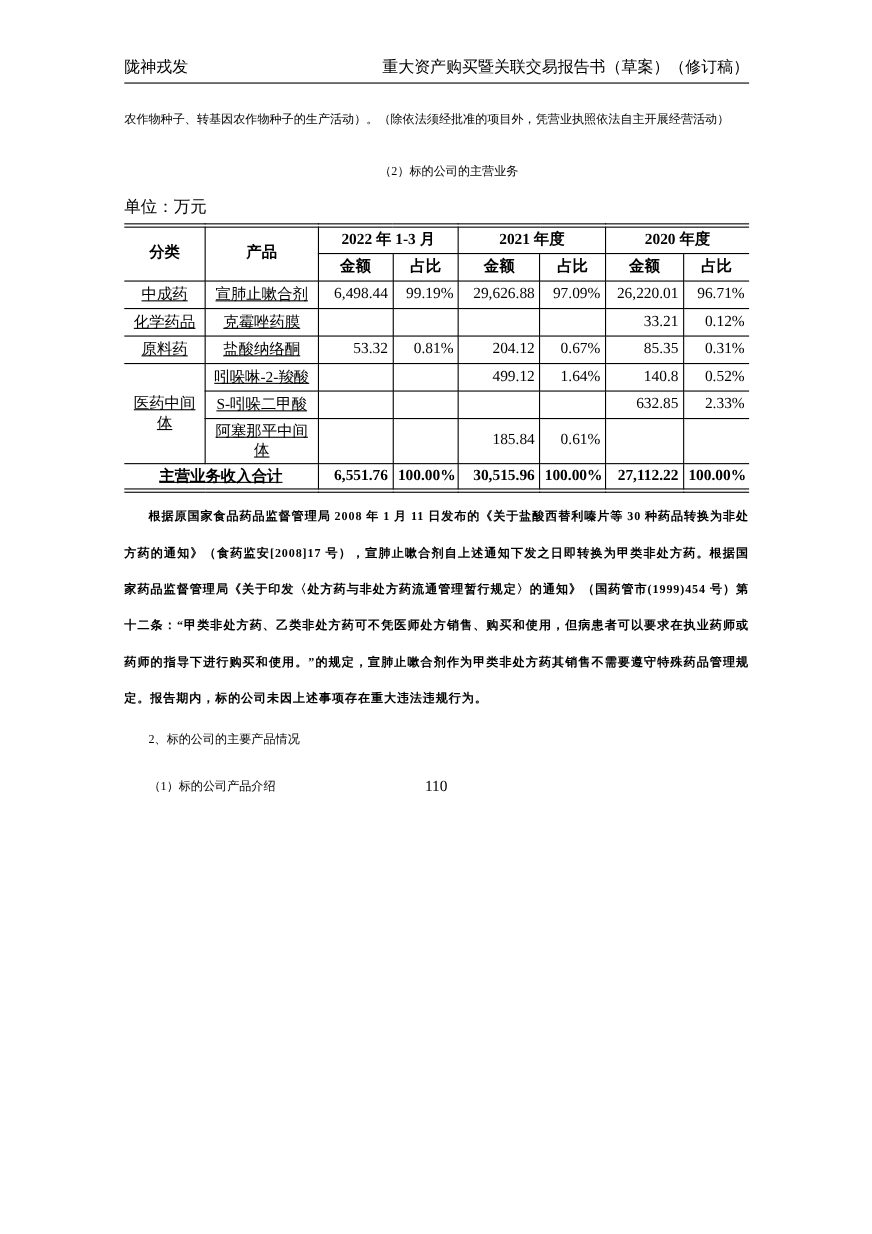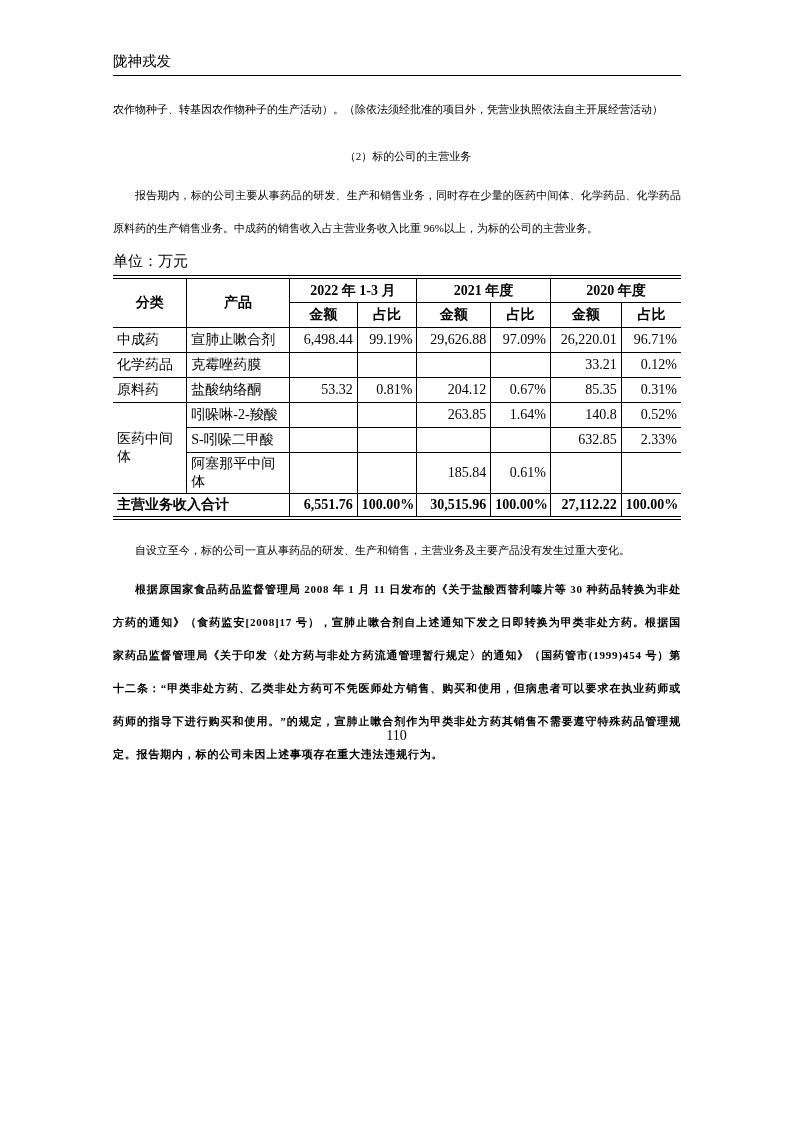--- a/index.html
+++ b/index.html
@@ -68,50 +68,50 @@
     border-bottom: 4px double #000;
   }
   .revenue th, .revenue td {
     border: 1px solid #000;
     padding: 2px 4px;
     height: 25px;
     vertical-align: middle;
     overflow: hidden;
   }
   .revenue th { font-weight: bold; text-align: center; line-height: 17px; }
-  .revenue td.c { text-align: left; }
+  .revenue td.c { text-align: center; text-decoration: underline; }
   .revenue td.num { text-align: right; margin-top: 23px; }
   .revenue .bold { font-weight: bold; }
   .revenue .no-l { border-left: none; }
   .revenue .no-r { border-right: none; }
   
   .page-number {
     position: absolute;
-    bottom: 52px;
+    bottom: 72px;
     left: 0;
     right: 0;
     text-align: center;
     font-size: 14px;
   }
 </style>
 </head>
 <body>
 
 <div class="page">
   <div class="content">
 
     <div class="doc-header">
       <span>陇神戎发</span>
+      <span>重大资产购买暨关联交易报告书（草案）（修订稿）</span>
     </div>
 
     <p class="para p-carry">农作物种子、转基因农作物种子的生产活动）。（除依法须经批准的项目外，凭营业执照依法自主开展经营活动）</p>
 
     <p class="para indent h-sub2">（2）标的公司的主营业务</p>
 
-    <p class="para indent p-main">报告期内，标的公司主要从事药品的研发、生产和销售业务，同时存在少量的医药中间体、化学药品、化学药品原料药的生产销售业务。中成药的销售收入占主营业务收入比重 96%以上，为标的公司的主营业务。</p>
 
 
     <div class="unit-label">单位：万元</div>
 
     <table class="revenue">
       <colgroup>
         <col style="width:13%">
           <col style="width:18%">
         <col style="width:12%">
           <col style="width:10.5%">
@@ -166,21 +166,21 @@
           <td class="num">204.12</td>
           <td class="num">0.67%</td>
           <td class="num">85.35</td>
           <td class="num no-r">0.31%</td>
         </tr>
         <tr>
           <td class="c no-l" rowspan="3">医药中间体</td>
           <td class="c">吲哚啉-2-羧酸</td>
           <td class="num"></td>
           <td class="num"></td>
-          <td class="num">263.85</td>
+          <td class="num">499.12</td>
           <td class="num">1.64%</td>
           <td class="num">140.8</td>
           <td class="num no-r">0.52%</td>
         </tr>
         <tr>
           <td class="c">S-吲哚二甲酸</td>
           <td class="num"></td>
           <td class="num"></td>
           <td class="num"></td>
           <td class="num"></td>
@@ -201,22 +201,23 @@
           <td class="num bold">6,551.76</td>
           <td class="num bold">100.00%</td>
           <td class="num bold">30,515.96</td>
           <td class="num bold">100.00%</td>
           <td class="num bold">27,112.22</td>
           <td class="num bold no-r">100.00%</td>
         </tr>
       </tbody>
     </table>
 
-    <p class="para indent p-nochange">自设立至今，标的公司一直从事药品的研发、生产和销售，主营业务及主要产品没有发生过重大变化。</p>
 
     <p class="para indent p-reg">根据原国家食品药品监督管理局 2008 年 1 月 11 日发布的《关于盐酸西替利嗪片等 30 种药品转换为非处方药的通知》（食药监安[2008]17 号），宣肺止嗽合剂自上述通知下发之日即转换为甲类非处方药。根据国家药品监督管理局《关于印发〈处方药与非处方药流通管理暂行规定〉的通知》（国药管市(1999)454 号）第十二条：“甲类非处方药、乙类非处方药可不凭医师处方销售、购买和使用，但病患者可以要求在执业药师或药师的指导下进行购买和使用。”的规定，宣肺止嗽合剂作为甲类非处方药其销售不需要遵守特殊药品管理规定。报告期内，标的公司未因上述事项存在重大违法违规行为。</p>
 
-
+    <p class="para indent h-sec2">2、标的公司的主要产品情况</p>
+
+    <p class="para indent h-sub1">（1）标的公司产品介绍</p>
 
   </div>
 
   <div class="page-number">110</div>
 </div>
 
 </body></html>

